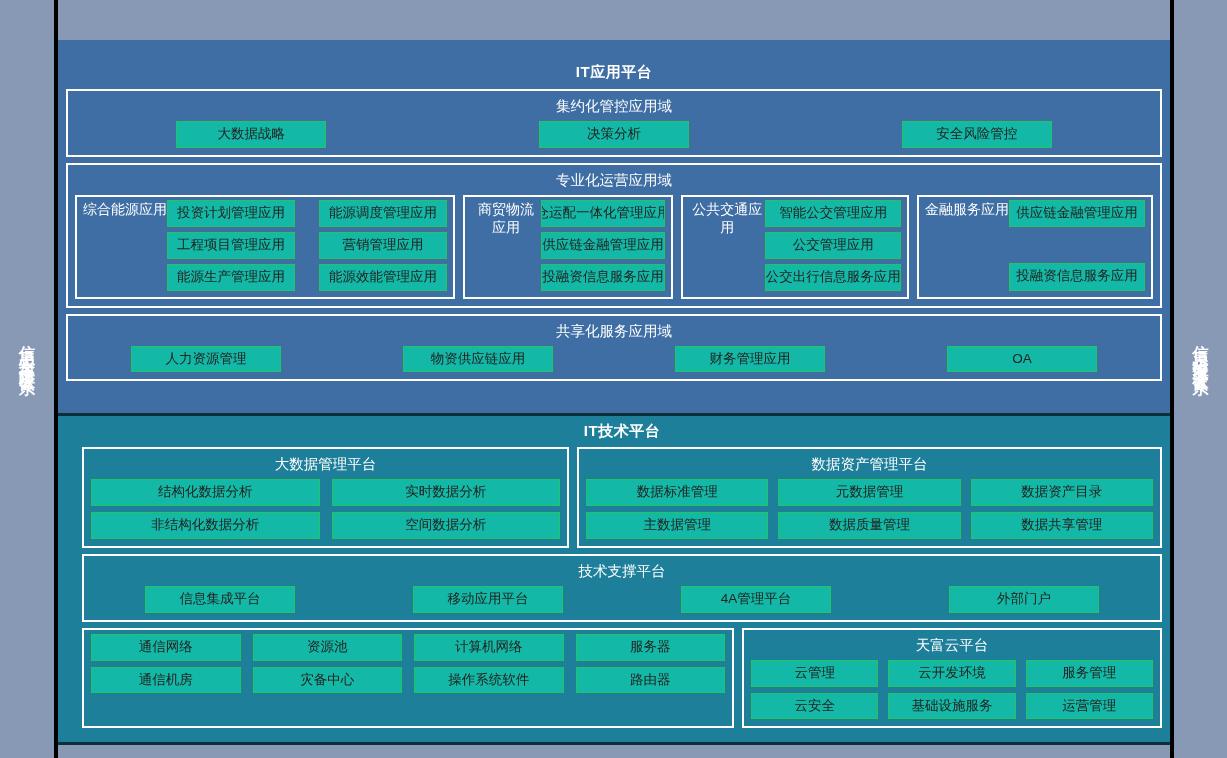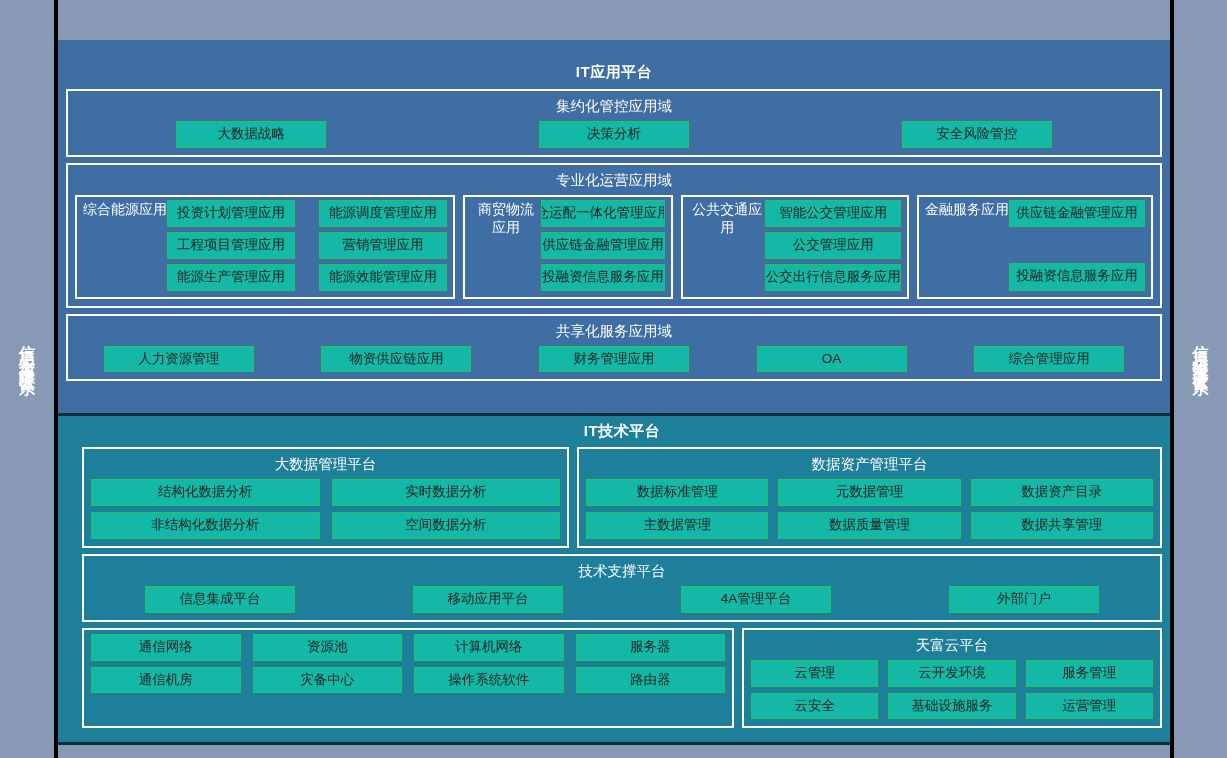--- a/index.html
+++ b/index.html
@@ -245,21 +245,20 @@
         </div>
       </div>
 
       <div class="domain">
         <div class="domain-title">共享化服务应用域</div>
         <div class="row-even">
           <div class="pill">人力资源管理</div>
           <div class="pill">物资供应链应用</div>
           <div class="pill">财务管理应用</div>
           <div class="pill">OA</div>
-          <div class="pill">综合管理应用</div>
         </div>
       </div>
     </div>
 
     <div class="tech-platform">
       <div class="platform-title">IT技术平台</div>
 
       <div class="tech-row">
         <div class="domain" id="d-bigdata">
           <div class="domain-title">大数据管理平台</div>

